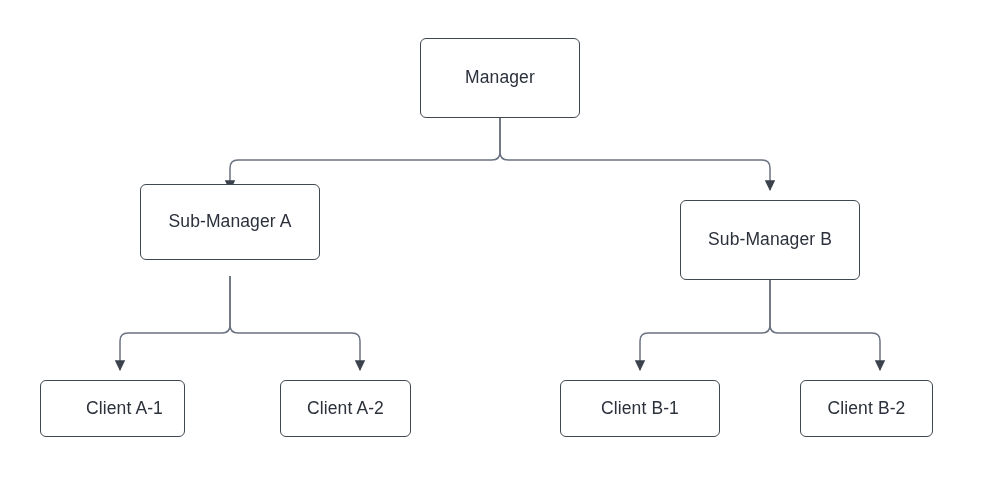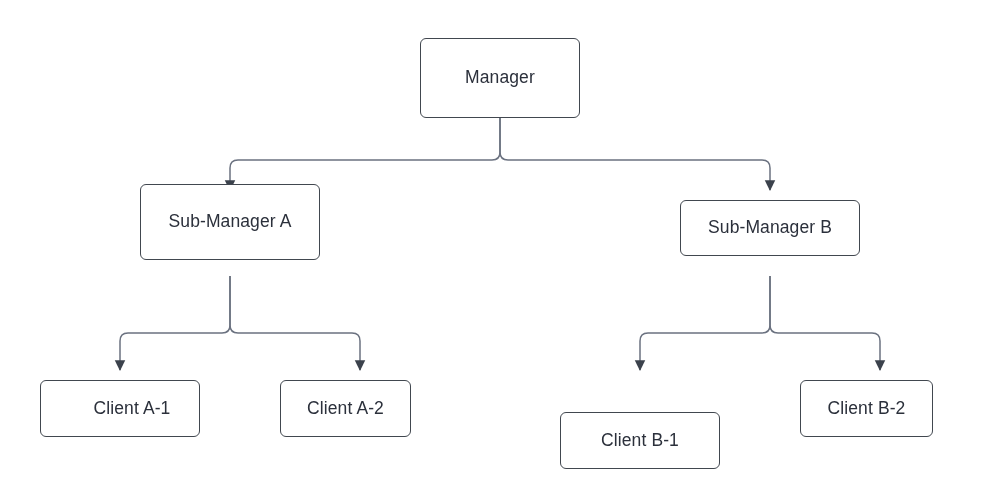--- a/index.html
+++ b/index.html
@@ -74,33 +74,33 @@
   </svg>
 
   <div class="node" style="left:420px; top:38px; width:160px; height:80px;">
     <span class="node-label">Manager</span>
   </div>
 
   <div class="node" style="left:140px; top:184px; width:180px; height:76px;">
     <span class="node-label">Sub-Manager A</span>
   </div>
 
-  <div class="node" style="left:680px; top:200px; width:180px; height:56px;">
+  <div class="node" style="left:680px; top:200px; width:180px; height:80px;">
     <span class="node-label">Sub-Manager B</span>
   </div>
 
-  <div class="node" style="left:40px; top:380px; width:160px; height:57px;padding-left:24px;">
+  <div class="node" style="left:40px; top:380px; width:145px; height:57px;padding-left:24px;">
     <span class="node-label">Client A-1</span>
   </div>
 
   <div class="node" style="left:280px; top:380px; width:131px; height:57px;">
     <span class="node-label">Client A-2</span>
   </div>
 
-  <div class="node" style="left:560px; top:380px; width:160px; height:57px;margin-top:32px;">
+  <div class="node" style="left:560px; top:380px; width:160px; height:57px;">
     <span class="node-label">Client B-1</span>
   </div>
 
   <div class="node" style="left:800px; top:380px; width:133px; height:57px;">
     <span class="node-label">Client B-2</span>
   </div>
 
 </div>
 
 </body></html>

